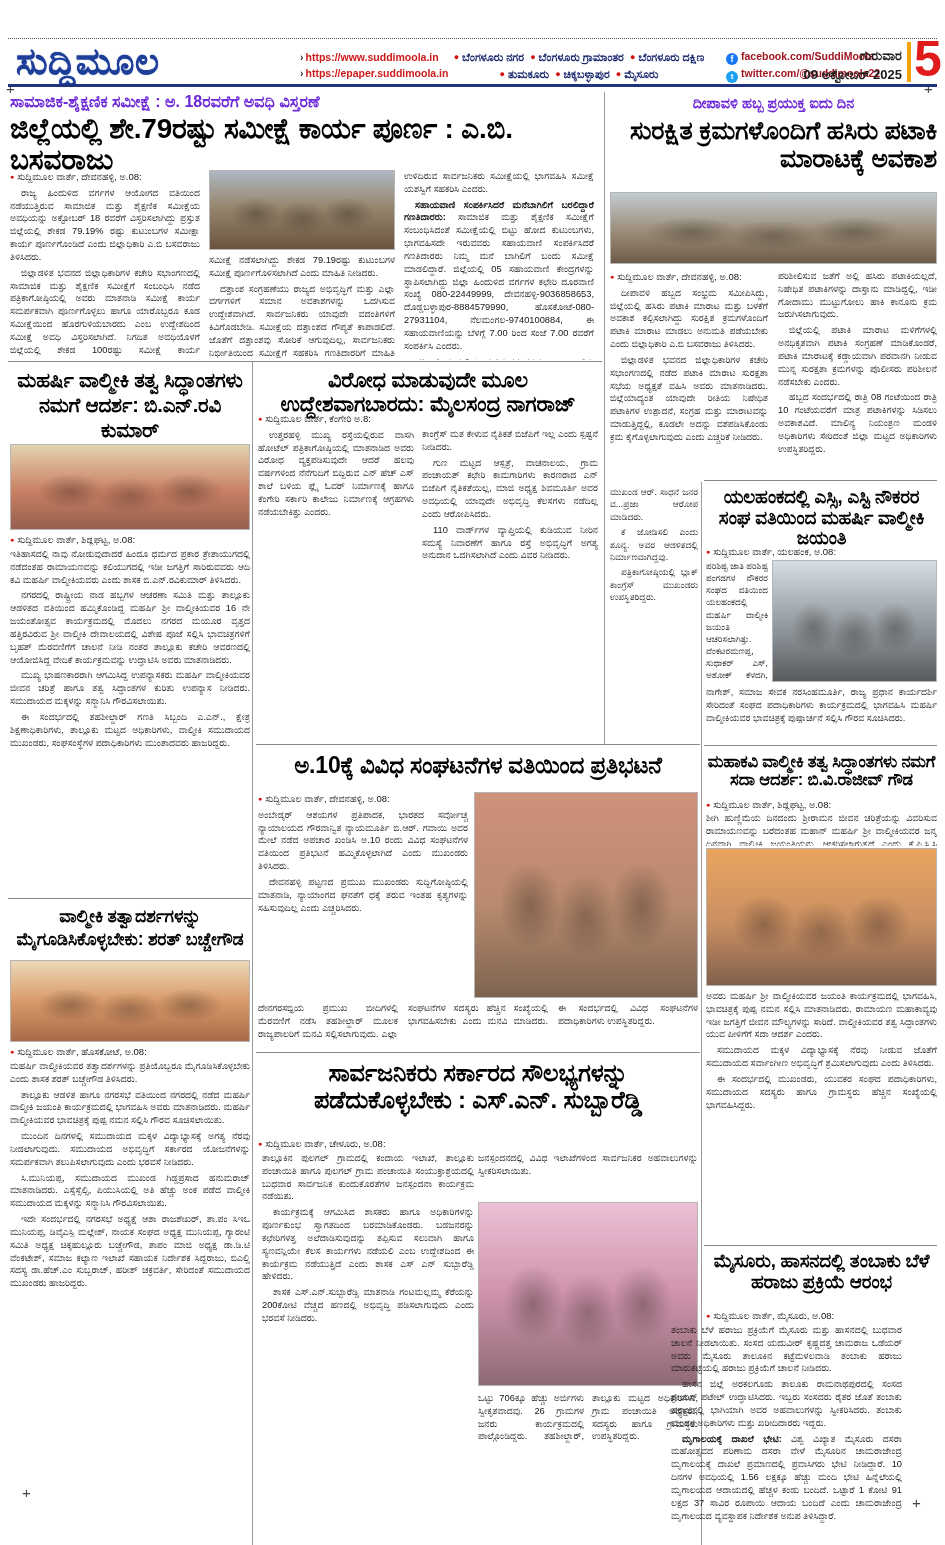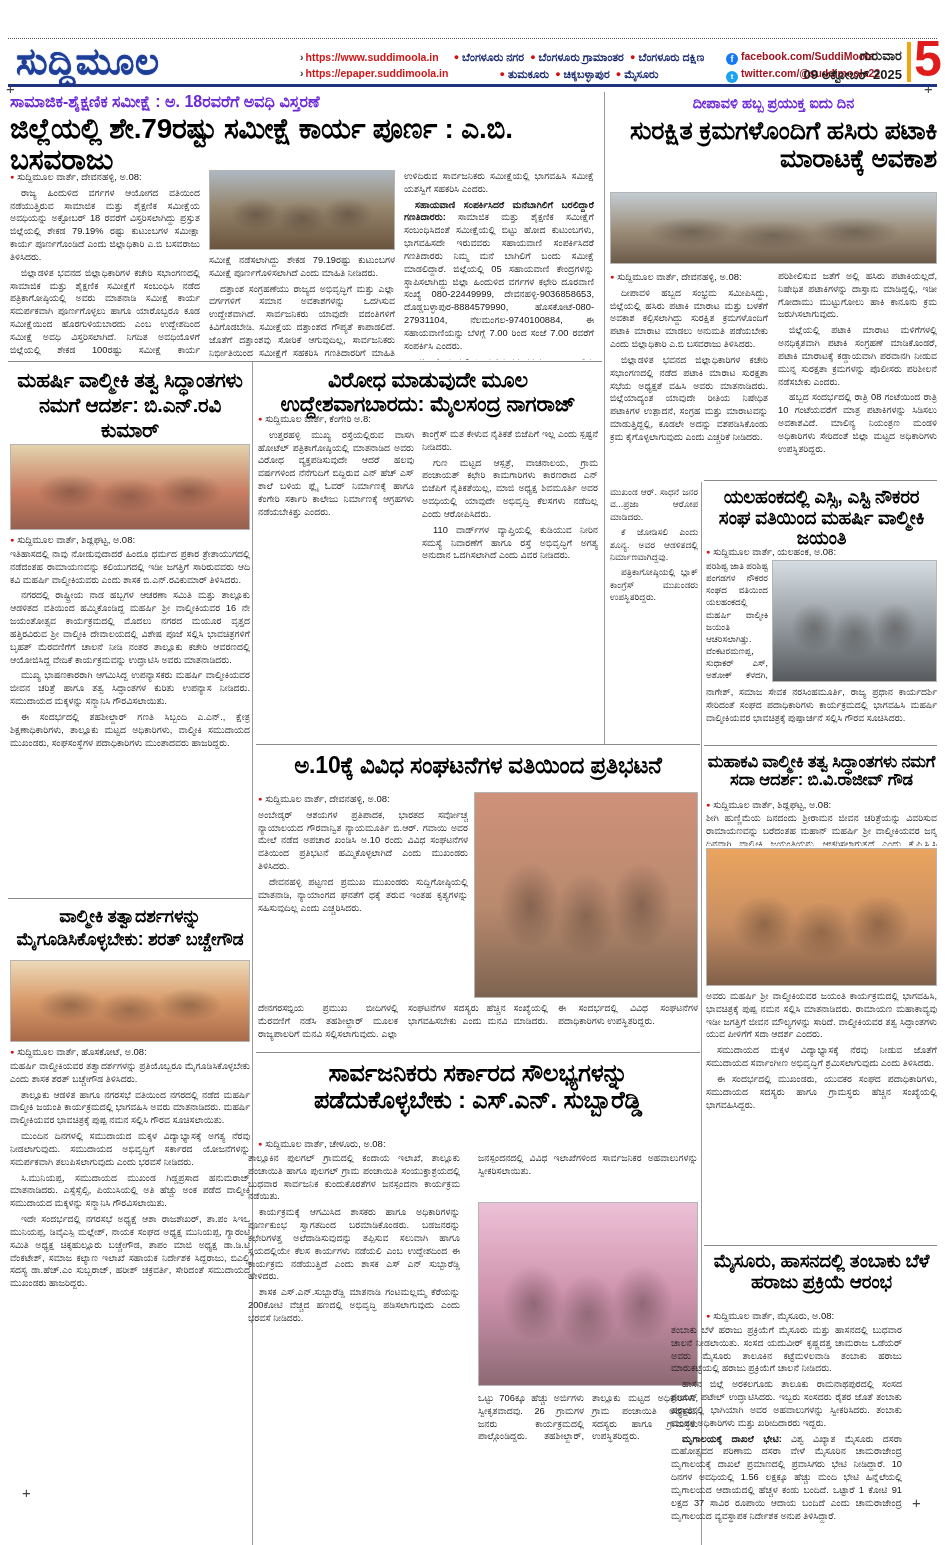--- a/index.html
+++ b/index.html
@@ -208,23 +208,23 @@
       </div>
     <div class="abs bodytext" style="left:258px;top:1002px;width:440px;height:46px;column-count:3;column-gap:10px;">
       <p class="noind">ದೇನಗರಸಭ್ಳಿಯ ಪ್ರಮುಖ ಬೀದಿಗಳಲ್ಲಿ ಮೆರವಣಿಗೆ ನಡೆಸಿ ತಹಶೀಲ್ದಾರ್ ಮೂಲಕ ರಾಜ್ಯಪಾಲರಿಗೆ ಮನವಿ ಸಲ್ಲಿಸಲಾಗುವುದು. ಎಲ್ಲಾ ಸಂಘಟನೆಗಳ ಸದಸ್ಯರು ಹೆಚ್ಚಿನ ಸಂಖ್ಯೆಯಲ್ಲಿ ಭಾಗವಹಿಸಬೇಕು ಎಂದು ಮನವಿ ಮಾಡಿದರು. ಈ ಸಂದರ್ಭದಲ್ಲಿ ವಿವಿಧ ಸಂಘಟನೆಗಳ ಪದಾಧಿಕಾರಿಗಳು ಉಪಸ್ಥಿತರಿದ್ದರು.</p>
     </div>
   </div>
   <div class="hdiv" style="left:256px;top:1052px;width:444px;"></div>
 
   <div>
     <div class="abs headline" style="left:258px;top:1060px;width:440px;font-size:24px;">ಸಾರ್ವಜನಿಕರು ಸರ್ಕಾರದ ಸೌಲಭ್ಯಗಳನ್ನು ಪಡೆದುಕೊಳ್ಳಬೇಕು : ಎಸ್.ಎನ್. ಸುಬ್ಬಾರೆಡ್ಡಿ</div>
     <div class="abs byline" style="left:258px;top:1138px;">ಸುದ್ದಿಮೂಲ ವಾರ್ತೆ, ಚೇಳೂರು, ಅ.08:</div>
-    <div class="abs bodytext" style="left:248px;top:1152px;width:212px;height:390px;">
+    <div class="abs bodytext" style="left:262px;top:1152px;width:212px;height:390px;">
       <p class="noind">ತಾಲ್ಲೂಕಿನ ಪುಲಗಲ್ ಗ್ರಾಮದಲ್ಲಿ ಕಂದಾಯ ಇಲಾಖೆ, ತಾಲ್ಲೂಕು ಪಂಚಾಯಿತಿ ಹಾಗೂ ಪುಲಗಲ್ ಗ್ರಾಮ ಪಂಚಾಯಿತಿ ಸಂಯುಕ್ತಾಶ್ರಯದಲ್ಲಿ ಬುಧವಾರ ಸಾರ್ವಜನಿಕ ಕುಂದುಕೊರತೆಗಳ ಜನಸ್ಪಂದನಾ ಕಾರ್ಯಕ್ರಮ ನಡೆಯಿತು.</p>
-      <p>ಕಾರ್ಯಕ್ರಮಕ್ಕೆ ಆಗಮಿಸಿದ ಶಾಸಕರು ಹಾಗೂ ಅಧಿಕಾರಿಗಳನ್ನು ಪೂರ್ಣಕುಂಭ ಸ್ವಾಗತದಿಂದ ಬರಮಾಡಿಕೊಂಡರು. ಬಡಜನರನ್ನು ಕಛೇರಿಗಳತ್ತ ಅಲೆದಾಡಿಸುವುದನ್ನು ತಪ್ಪಿಸುವ ಸಲುವಾಗಿ ಹಾಗೂ ಸ್ಲಯದಲ್ಲಿಯೇ ಕೆಲಸ ಕಾರ್ಯಗಳು ನಡೆಯಲಿ ಎಂಬ ಉದ್ದೇಶದಿಂದ ಈ ಕಾರ್ಯಕ್ರಮ ನಡೆಯುತ್ತಿದೆ ಎಂದು ಶಾಸಕ ಎಸ್ ಎನ್ ಸುಬ್ಬಾರೆಡ್ಡಿ ಹೇಳಿದರು.</p>
+      <p>ಕಾರ್ಯಕ್ರಮಕ್ಕೆ ಆಗಮಿಸಿದ ಶಾಸಕರು ಹಾಗೂ ಅಧಿಕಾರಿಗಳನ್ನು ಪೂರ್ಣಕುಂಭ ಸ್ವಾಗತದಿಂದ ಬರಮಾಡಿಕೊಂಡರು. ಬಡಜನರನ್ನು ಕಛೇರಿಗಳತ್ತ ಅಲೆದಾಡಿಸುವುದನ್ನು ತಪ್ಪಿಸುವ ಸಲುವಾಗಿ ಹಾಗೂ ಸ್ಯಣವನ್ಲಿಯೇ ಕೆಲಸ ಕಾರ್ಯಗಳು ನಡೆಯಲಿ ಎಂಬ ಉದ್ದೇಶದಿಂದ ಈ ಕಾರ್ಯಕ್ರಮ ನಡೆಯುತ್ತಿದೆ ಎಂದು ಶಾಸಕ ಎಸ್ ಎನ್ ಸುಬ್ಬಾರೆಡ್ಡಿ ಹೇಳಿದರು.</p>
       <p>ಶಾಸಕ ಎಸ್.ಎನ್.ಸುಬ್ಬಾರೆಡ್ಡಿ ಮಾತನಾಡಿ ಗಂಟಮಲ್ಲಮ್ಮ ಕೆರೆಯನ್ನು 200ಕೋಟಿ ವೆಚ್ಚದ ಹಣದಲ್ಲಿ ಅಭಿವೃದ್ಧಿ ಪಡಿಸಲಾಗುವುದು ಎಂದು ಭರವಸೆ ನೀಡಿದರು.</p>
     </div>
     <div class="abs bodytext" style="left:478px;top:1152px;width:220px;height:48px;">
       <p class="noind">ಜನಸ್ಪಂದನದಲ್ಲಿ ವಿವಿಧ ಇಲಾಖೆಗಳಿಂದ ಸಾರ್ವಜನಿಕರ ಅಹವಾಲುಗಳನ್ನು ಸ್ವೀಕರಿಸಲಾಯಿತು.</p>
     </div>
     <div class="abs photo ph7" style="left:478px;top:1202px;width:220px;height:184px;">
         <div class="pshade"></div>
       </div>
     <div class="abs bodytext" style="left:478px;top:1392px;width:220px;height:150px;column-count:2;column-gap:8px;">
       <p class="noind">ಒಟ್ಟು 706ಕ್ಕೂ ಹೆಚ್ಚು ಅರ್ಜಿಗಳು ಸ್ವೀಕೃತವಾದವು. 26 ಗ್ರಾಮಗಳ ಜನರು ಕಾರ್ಯಕ್ರಮದಲ್ಲಿ ಪಾಲ್ಗೊಂಡಿದ್ದರು. ತಹಶೀಲ್ದಾರ್, ತಾಲ್ಲೂಕು ಮಟ್ಟದ ಅಧಿಕಾರಿಗಳು, ಗ್ರಾಮ ಪಂಚಾಯಿತಿ ಅಧ್ಯಕ್ಷರು, ಸದಸ್ಯರು ಹಾಗೂ ಗ್ರಾಮಸ್ಥರು ಉಪಸ್ಥಿತರಿದ್ದರು.</p>

